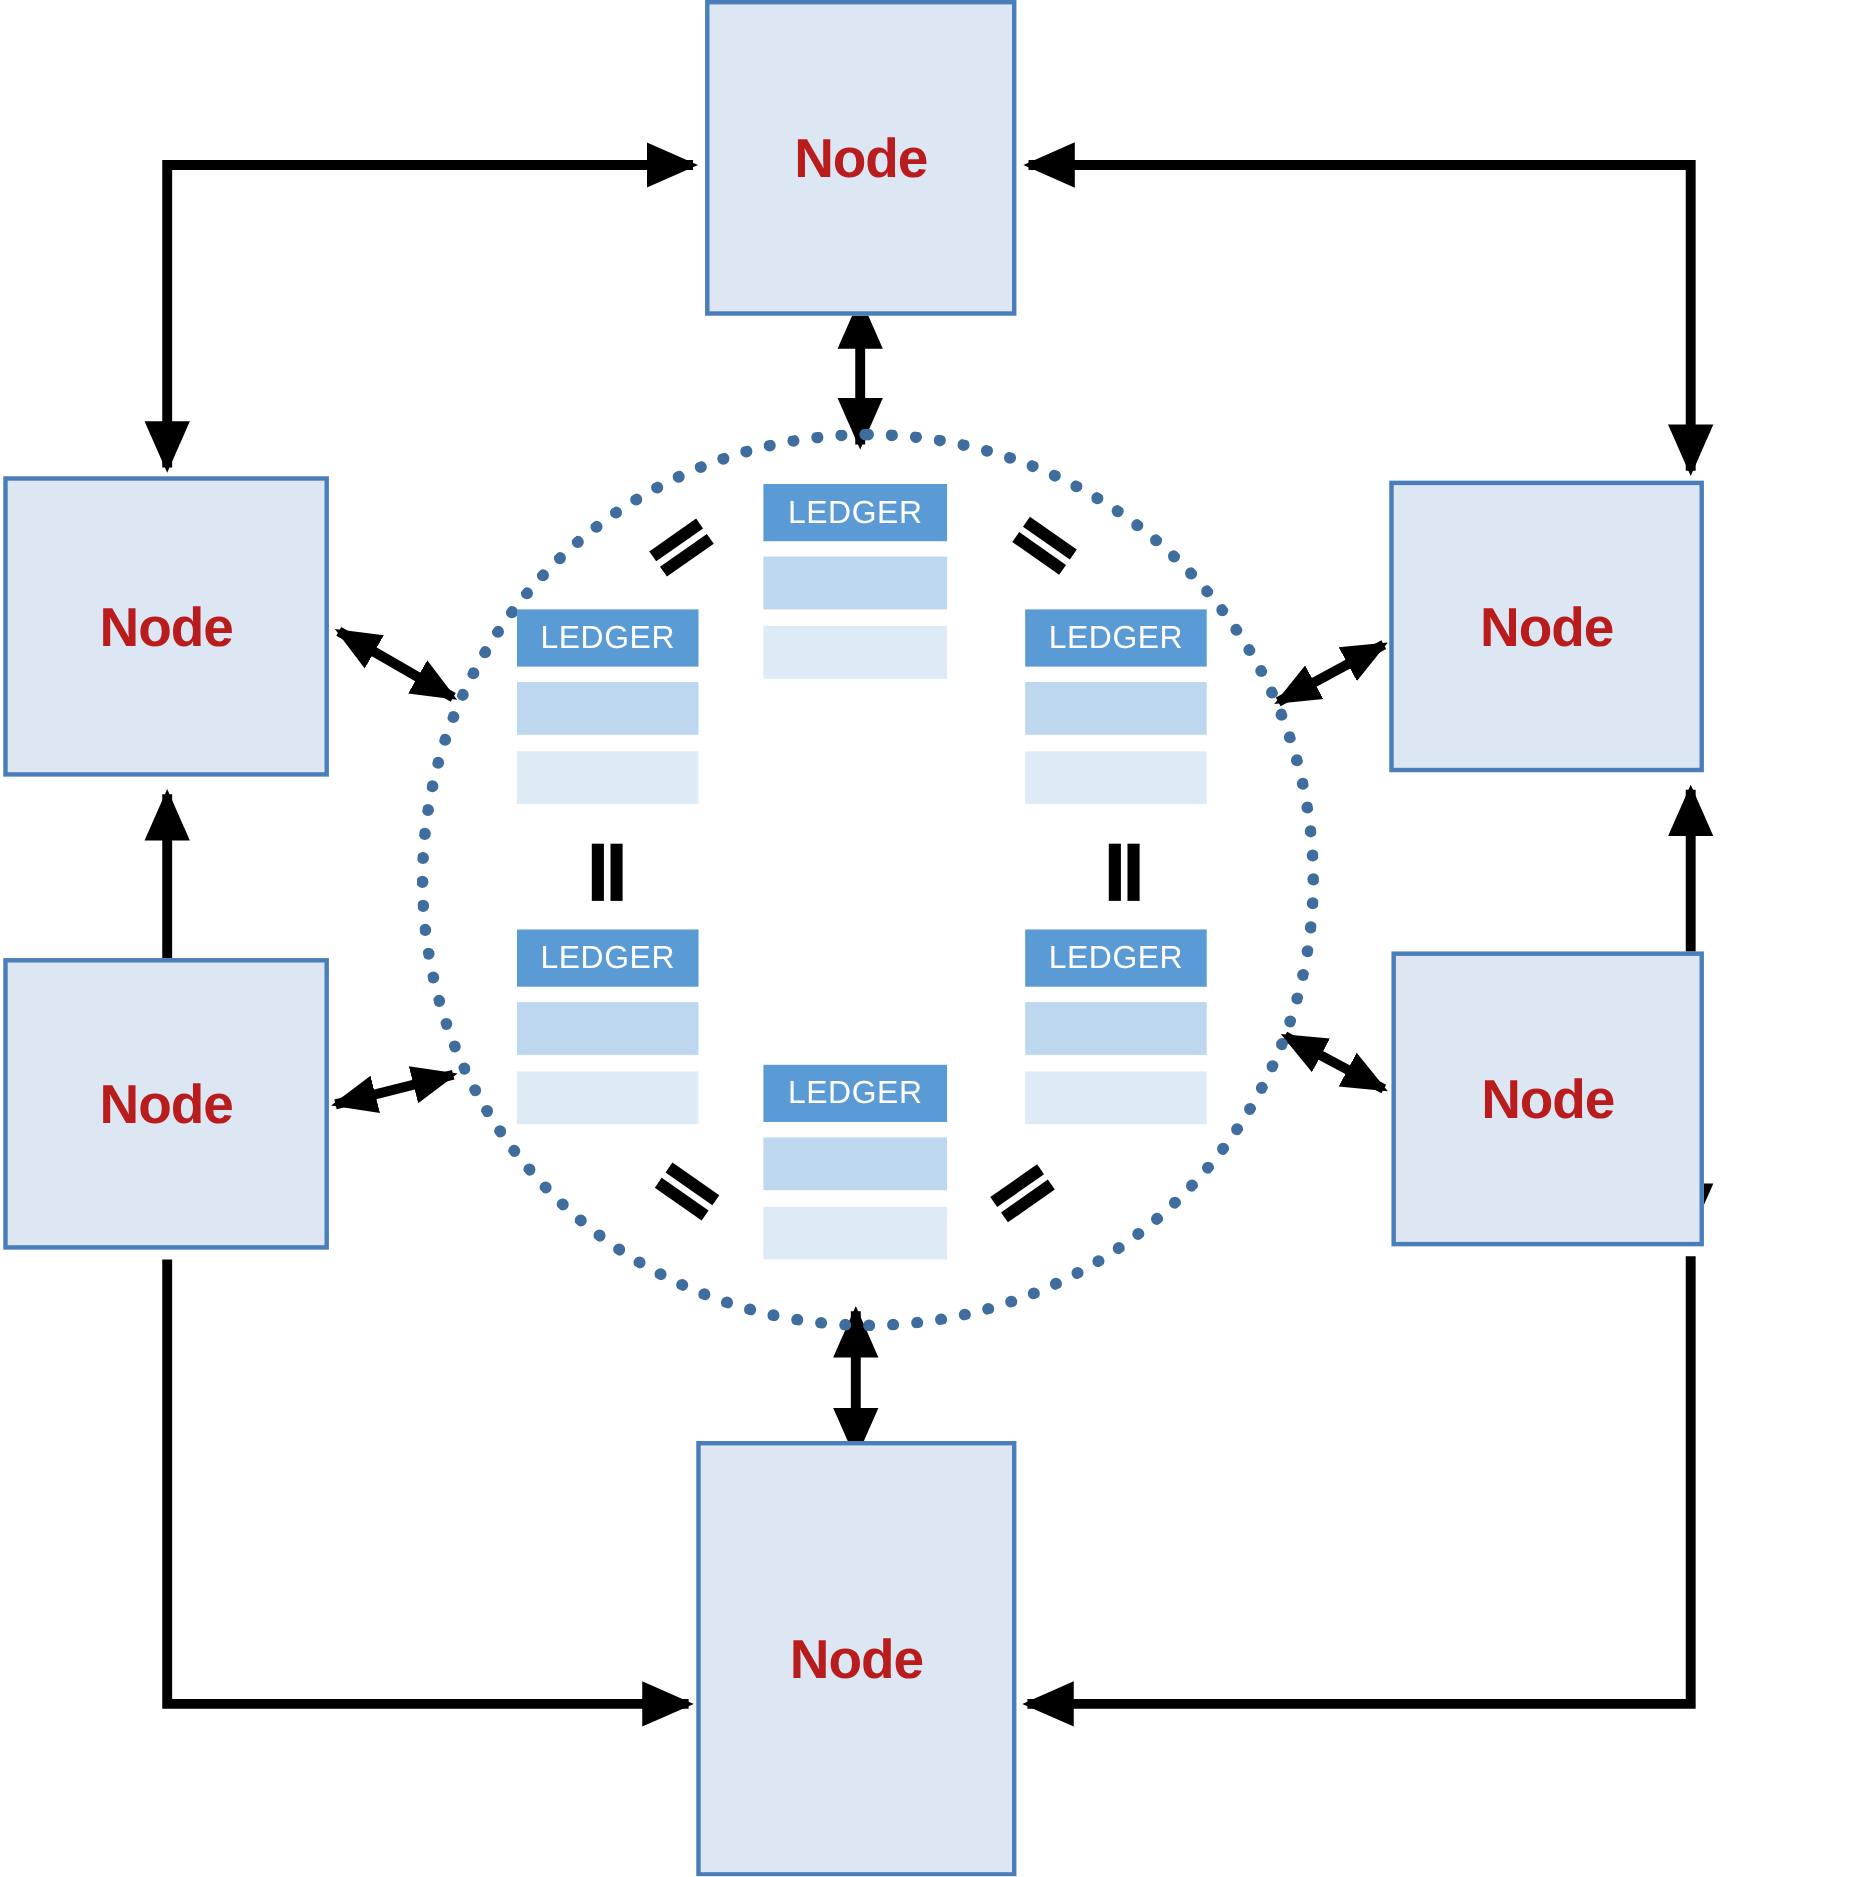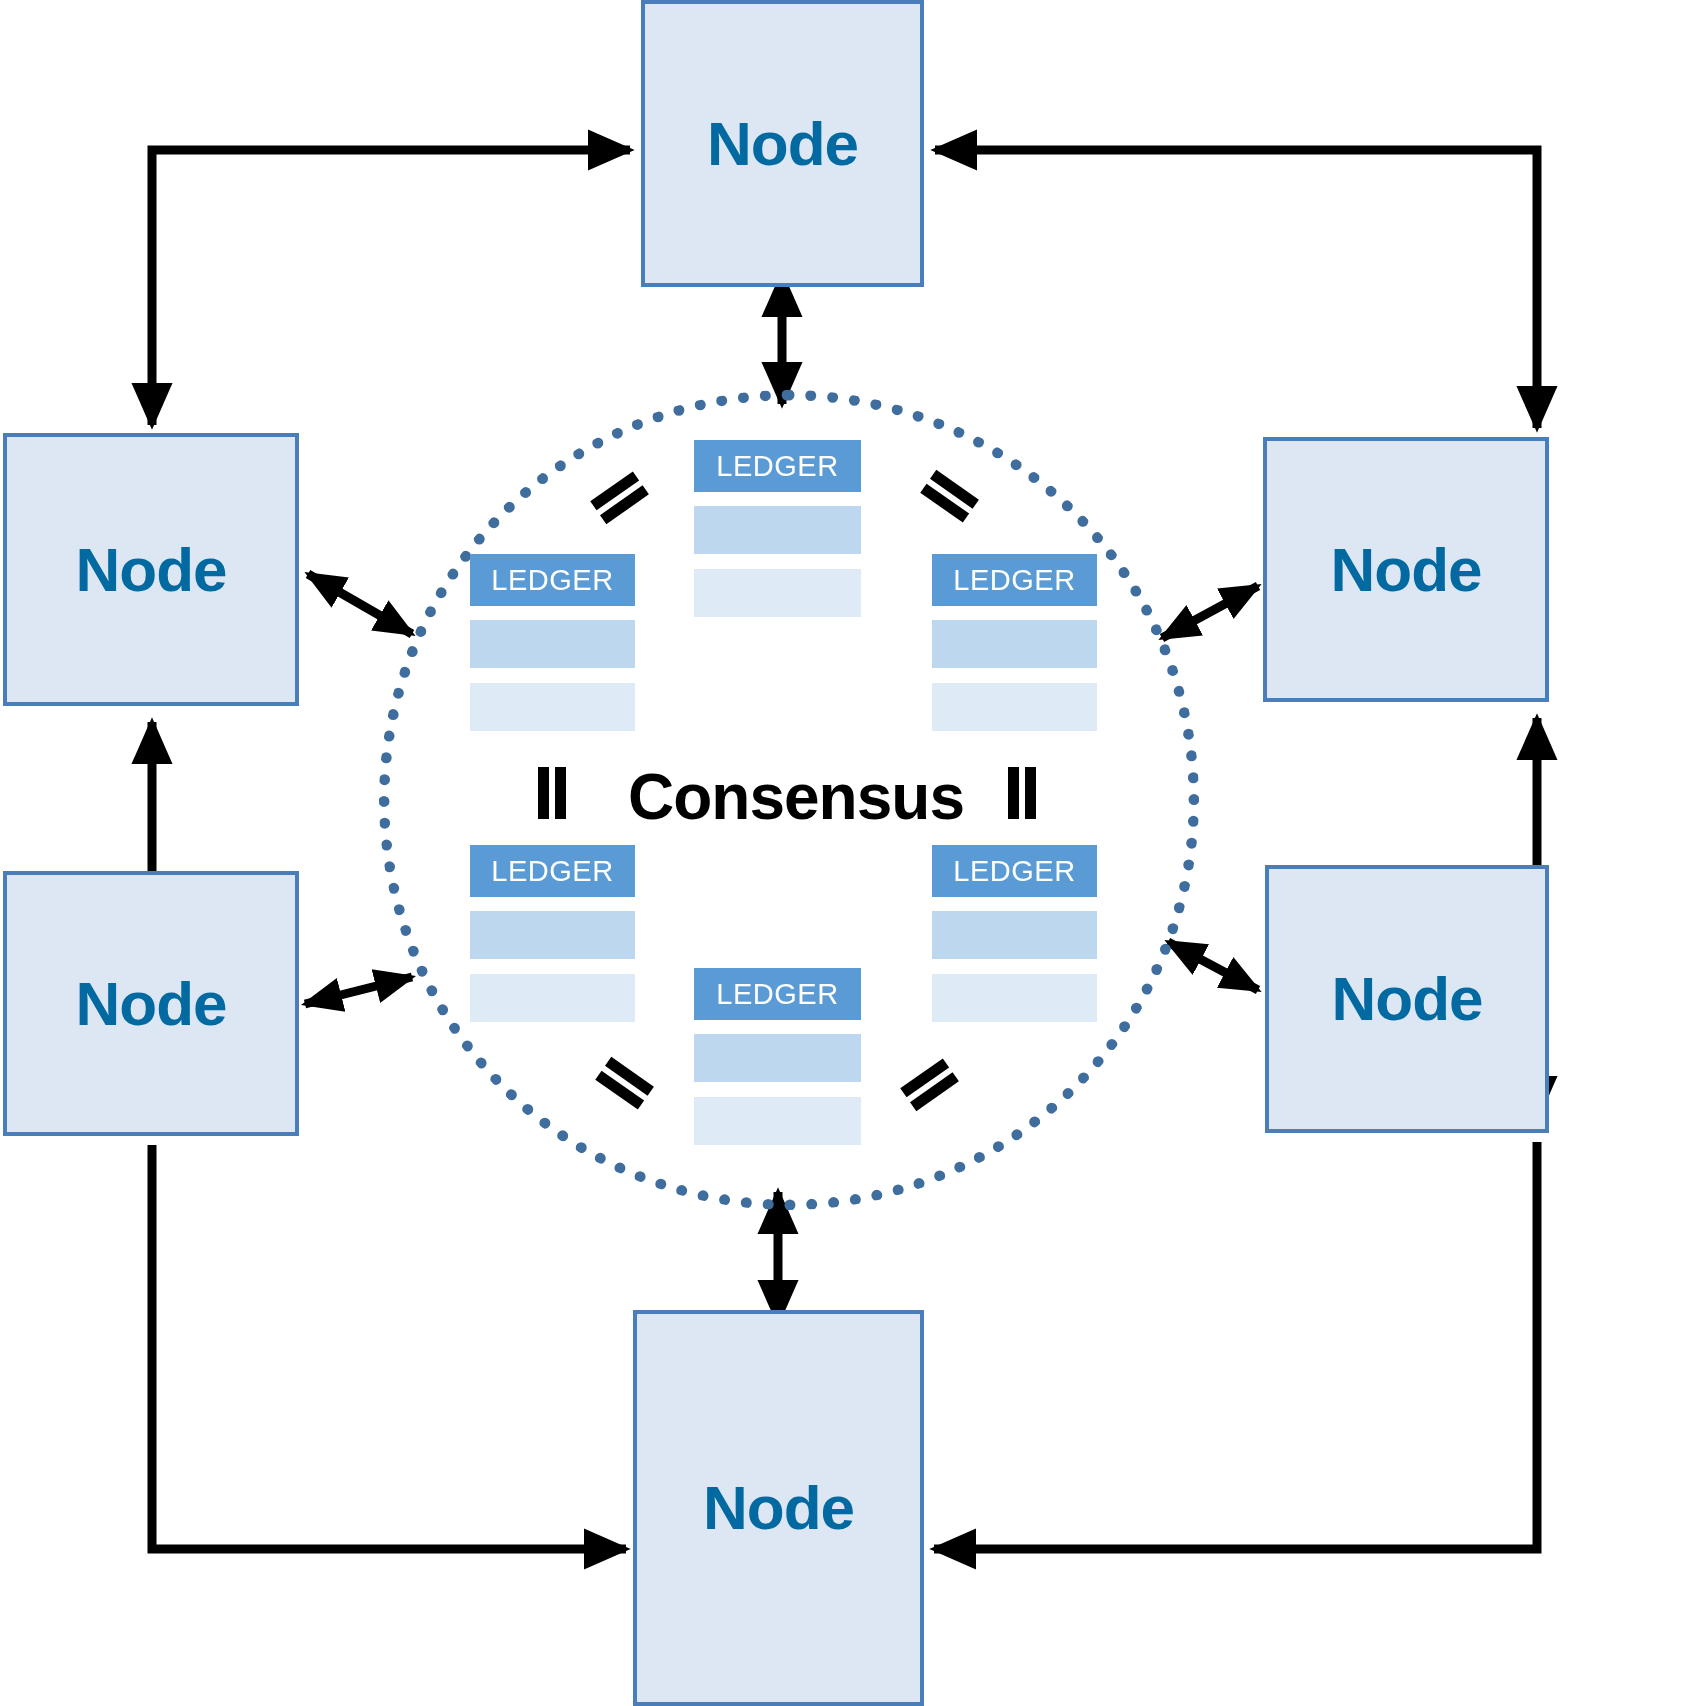--- a/index.html
+++ b/index.html
@@ -32,22 +32,22 @@
     box-sizing: border-box;
     background: #dce7f3;
     border: 4px solid #4a7ebb;
     display: flex;
     align-items: center;
     justify-content: center;
   }
   .node-label {
     font-family: "Liberation Sans", sans-serif;
     font-weight: bold;
-    font-size: 62px;
-    color: #0369a1;
+    font-size: 50px;
+    color: #b91c1c;
     letter-spacing: -1px;
     line-height: 1;
   }
   
   .consensus-circle {
     position: absolute;
     box-sizing: border-box;
     border: 11px dotted #3f6e9e;
     border-radius: 50%;
     background: transparent;
@@ -212,15 +212,14 @@
     </div>
   <div class="eq-mark" id="eq-4" style="left: 624px; top: 1084px; transform: rotate(-55deg);">
       <i class="a"></i>
       <i class="b"></i>
     </div>
   <div class="eq-mark" id="eq-5" style="left: 929px; top: 1084px; transform: rotate(55deg);">
       <i class="a"></i>
       <i class="b"></i>
     </div>
 
-  <div class="consensus-text" id="consensus-label" style="left: 628px; top: 765px;">Consensus</div>
 
 </div>
 
 </body></html>

